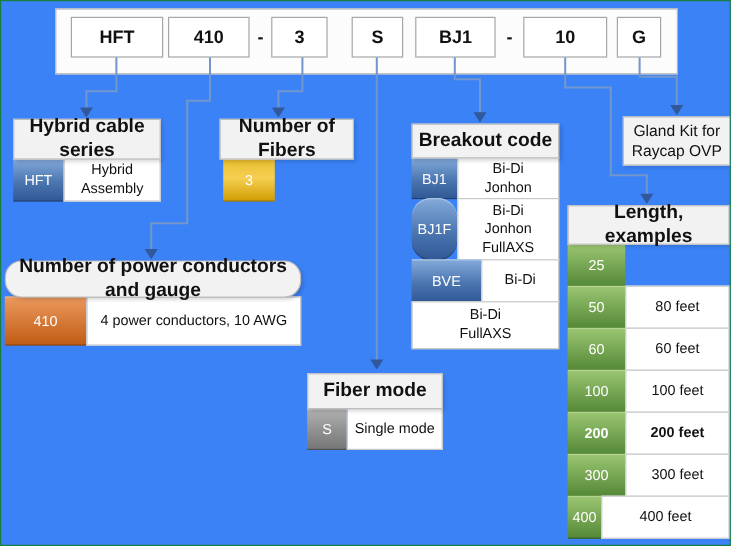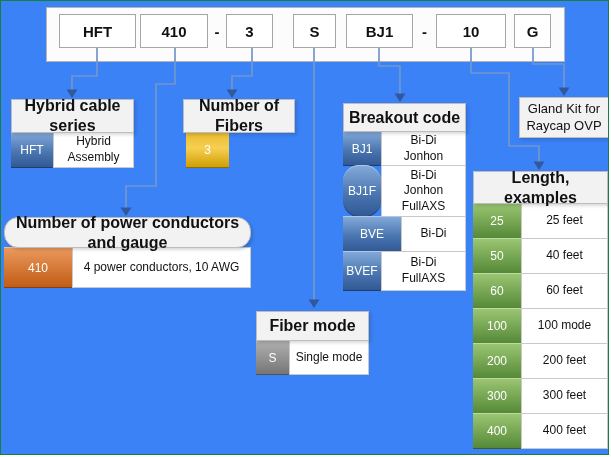--- a/index.html
+++ b/index.html
@@ -99,21 +99,20 @@
       <div class="code blue" style="width:38px;border-radius:16px;">BJ1F</div>
       <div class="val">Bi-Di
 Jonhon
 FullAXS</div>
     </div>
     <div class="row" style="height:36px;">
       <div class="code blue" style="width:58px;">BVE</div>
       <div class="val">Bi-Di</div>
     </div>
     <div class="row" style="height:40px;">
-      <div class="code blue" style="width:38px;">BVEF</div>
       <div class="val">Bi-Di
 FullAXS</div>
     </div>
   </div>
 
   <div class="plainbox" style="position:absolute;left:518px;top:96px;width:90px;height:41px;">Gland Kit for
 Raycap OVP</div>
 
   <div class="section" style="left:3px;top:216px;width:247px;">
     <div class="hdr" style="height:31px;border-radius:14px;">Number of power conductors and gauge</div>
@@ -128,41 +127,40 @@
     <div class="row" style="height:35px;">
       <div class="code gray" style="width:33px;">S</div>
       <div class="val">Single mode</div>
     </div>
   </div>
 
   <div class="section" style="left:472px;top:170px;width:135px;">
     <div class="hdr" style="height:33px;">Length, examples</div>
     <div class="row" style="height:36px;">
       <div class="code green" style="width:48px;">25</div>
-      <div class="val">25 feet</div>
     </div>
     <div class="row" style="height:36px;">
       <div class="code green" style="width:48px;">50</div>
-      <div class="val">40 feet</div>
+      <div class="val">80 feet</div>
     </div>
     <div class="row" style="height:36px;">
       <div class="code green" style="width:48px;">60</div>
       <div class="val">60 feet</div>
     </div>
     <div class="row" style="height:36px;">
       <div class="code green" style="width:48px;">100</div>
-      <div class="val">100 mode</div>
+      <div class="val">100 feet</div>
     </div>
-    <div class="row" style="height:36px;">
+    <div class="row" style="height:36px;font-weight:bold;">
       <div class="code green" style="width:48px;">200</div>
       <div class="val">200 feet</div>
     </div>
     <div class="row" style="height:36px;">
       <div class="code green" style="width:48px;">300</div>
       <div class="val">300 feet</div>
     </div>
     <div class="row" style="height:36px;">
-      <div class="code green" style="width:48px;">400</div>
+      <div class="code green" style="width:28px;">400</div>
       <div class="val">400 feet</div>
     </div>
   </div>
 
 </div>
 
 </body></html>

